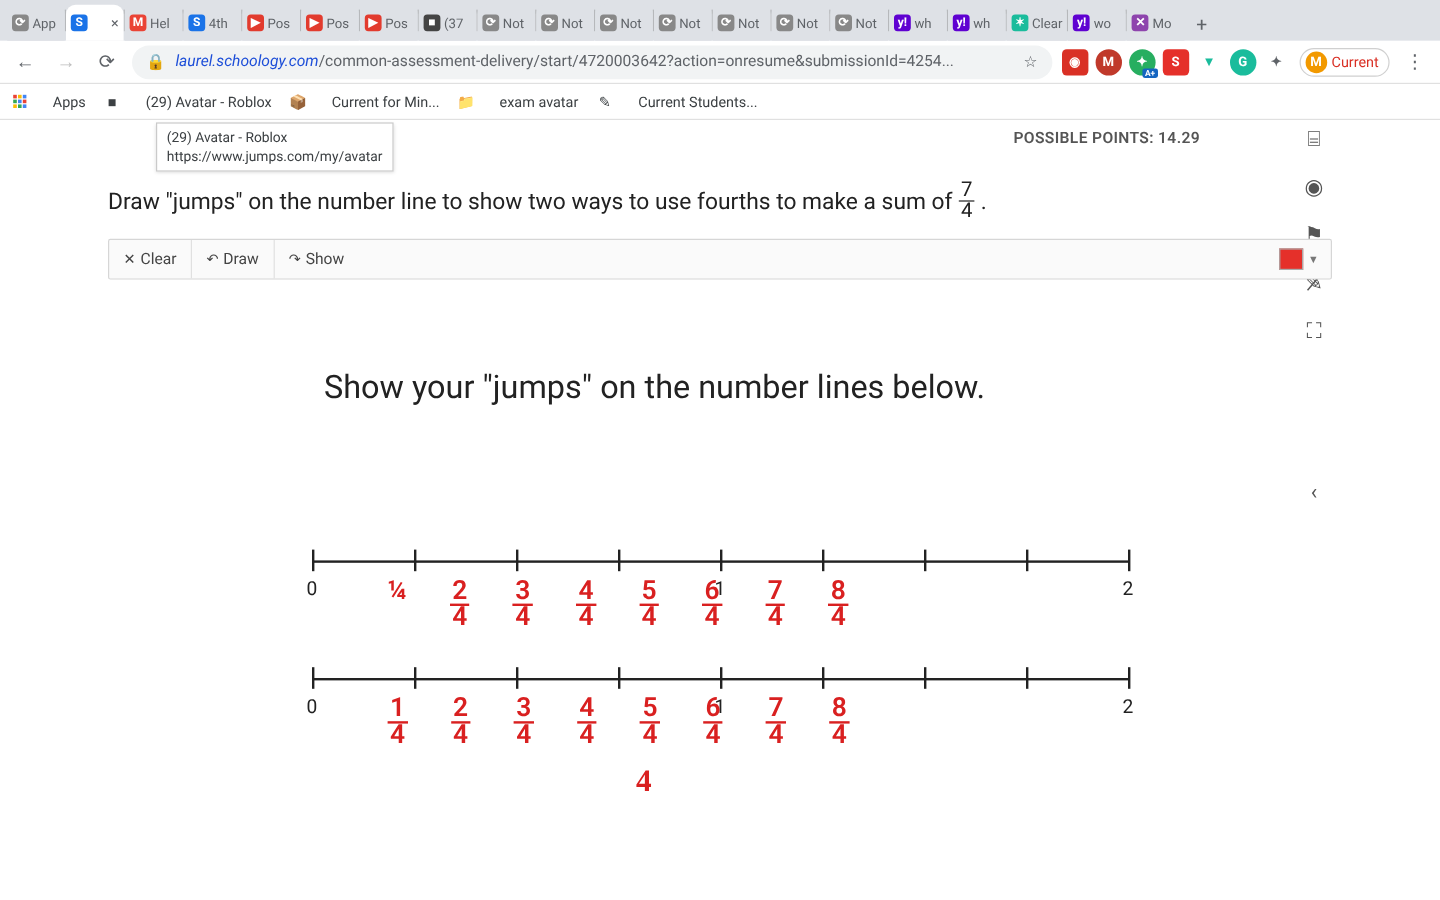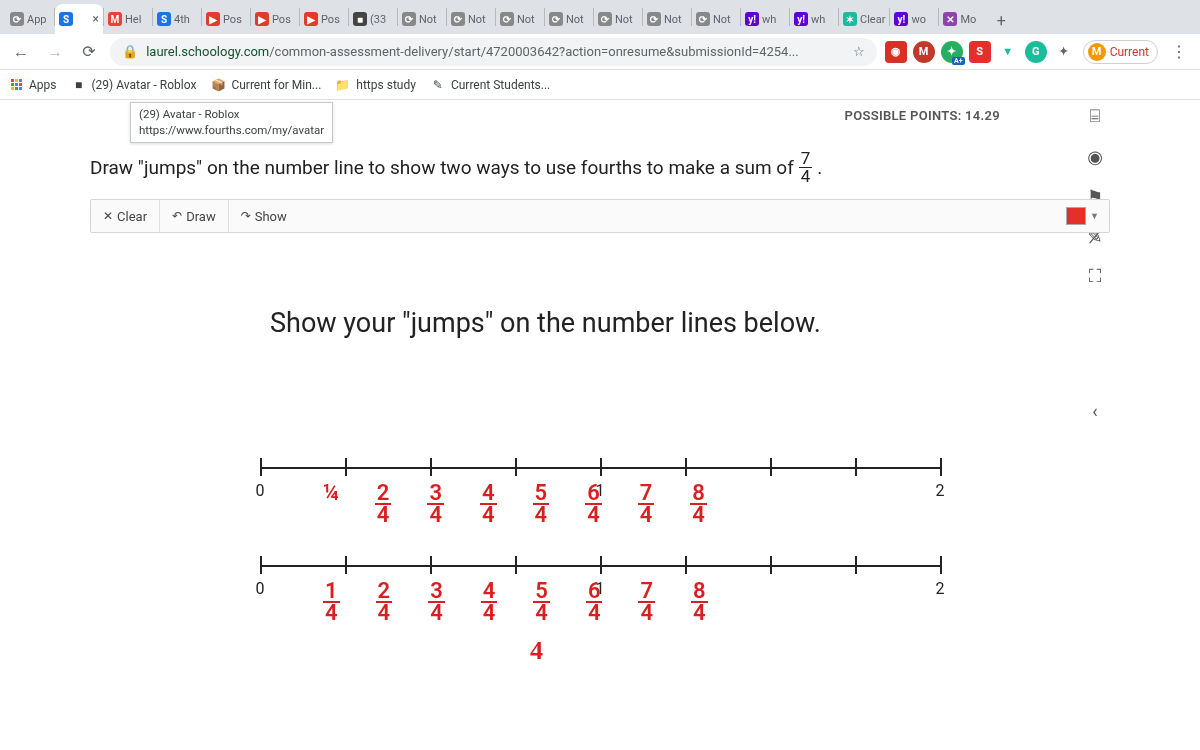--- a/index.html
+++ b/index.html
@@ -12,29 +12,29 @@
 .tab-sep { width: 1px; height: 18px; background: #b6b8bb; align-self: center; }
 .fav { width: 14px; height: 14px; border-radius: 3px; flex-shrink: 0; display: inline-flex; align-items: center; justify-content: center; font-size: 10px; font-weight: bold; color: #fff; }
 .tab-close { font-size: 12px; color: #5f6368; margin-left: auto; }
 .tab-new { width: 28px; height: 28px; display: flex; align-items: center; justify-content: center; color: #5f6368; font-size: 16px; }
 
 
 .toolbar { height: 36px; background: #fff; display: flex; align-items: center; padding: 0 8px; gap: 8px; border-bottom: 1px solid #e0e0e0; }
 .nav-btn { width: 26px; height: 26px; display: flex; align-items: center; justify-content: center; color: #5f6368; font-size: 16px; border-radius: 50%; }
 .nav-btn.disabled { color: #bdbdbd; }
 .omnibox { flex: 1; height: 28px; background: #f1f3f4; border-radius: 14px; display: flex; align-items: center; padding: 0 12px; font-size: 13px; color: #5f6368; gap: 8px; }
-.omnibox .url-host { color: #14532d; }
+.omnibox .url-host { color: #1d4ed8; font-style: italic; }
 .ext-icons { display: flex; align-items: center; gap: 6px; }
 .ext-ic { width: 22px; height: 22px; border-radius: 4px; display: flex; align-items: center; justify-content: center; font-size: 11px; font-weight: bold; }
 .paused-pill { display: flex; align-items: center; gap: 4px; border: 1px solid #d0d0d0; border-radius: 14px; padding: 2px 8px 2px 4px; font-size: 12px; color: #d93025; }
 .paused-pill .m { width: 18px; height: 18px; border-radius: 50%; background: #f29900; color: #fff; display: flex; align-items: center; justify-content: center; font-size: 11px; font-weight: bold; }
 
 
 .bm-bar { height: 30px; background: #fff; display: flex; align-items: center; padding: 0 8px; gap: 14px; font-size: 12px; color: #3c4043; border-bottom: 1px solid #e0e0e0; }
-.bm-item { display: flex; align-items: center; gap: 5px; justify-content: center; }
+.bm-item { display: flex; align-items: center; gap: 20px; justify-content: center; }
 .bm-ic { width: 16px; height: 16px; display: inline-flex; align-items: center; justify-content: center; }
 .apps-grid { display: grid; grid-template-columns: repeat(3,3px); grid-template-rows: repeat(3,3px); gap: 1px; }
 .apps-grid span { background:#5f6368; }
 .apps-grid .r{background:#ea4335}.apps-grid .y{background:#fbbc04}.apps-grid .g{background:#34a853}.apps-grid .b{background:#4285f4}
 
 
 .hover-tip { position: absolute; left: 130px; top: 102px; background: #fff; border: 1px solid #cacaca; padding: 4px 8px; font-size: 11.5px; color: #3c4043; line-height: 1.35; box-shadow: 0 1px 3px rgba(0,0,0,.15); z-index: 5; }
 
 
 .assess-row { position: relative; padding: 8px 90px 0 90px; }
@@ -109,21 +109,21 @@
       <span>Pos</span>
     </div>
     <div class="tab-sep"></div>
     <div class="tab">
       <span class="fav" style="background: rgb(226, 59, 46);">▶</span>
       <span>Pos</span>
     </div>
     <div class="tab-sep"></div>
     <div class="tab">
       <span class="fav" style="background: rgb(68, 68, 68);">■</span>
-      <span>(33</span>
+      <span>(37</span>
     </div>
     <div class="tab-sep"></div>
     <div class="tab">
       <span class="fav" style="background: rgb(136, 136, 136);">⟳</span>
       <span>Not</span>
     </div>
     <div class="tab-sep"></div>
     <div class="tab">
       <span class="fav" style="background: rgb(136, 136, 136);">⟳</span>
       <span>Not</span>
@@ -227,32 +227,32 @@
       <div class="bm-item">
         <span class="bm-ic">■</span>
         <span>(29) Avatar - Roblox</span>
       </div>
       <div class="bm-item">
         <span class="bm-ic">📦</span>
         <span>Current for Min...</span>
       </div>
       <div class="bm-item">
         <span class="bm-ic">📁</span>
-        <span>https study</span>
+        <span>exam avatar</span>
       </div>
       <div class="bm-item">
         <span class="bm-ic">✎</span>
         <span>Current Students...</span>
       </div>
     </div>
 </div>
 
 <div class="hover-tip">
   <div>(29) Avatar - Roblox</div>
-  <div>https://www.fourths.com/my/avatar</div>
+  <div>https://www.jumps.com/my/avatar</div>
 </div>
 
 <div class="rail">
   <div class="rail-ic">⌸</div>
   <div class="rail-ic">◉</div>
   <div class="rail-ic">⚑</div>
   <div class="rail-ic">✎̸</div>
   <div class="rail-ic">⛶</div>
 </div>
 <div class="rail-bot">‹</div>

